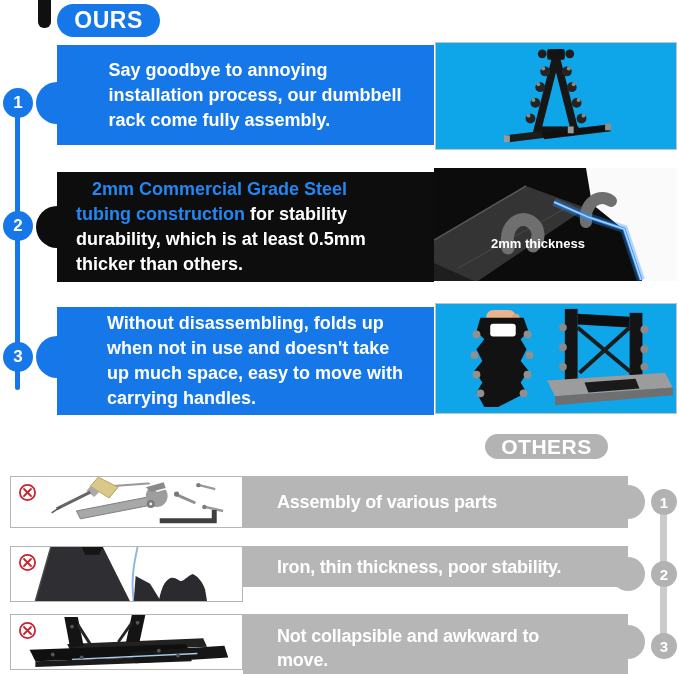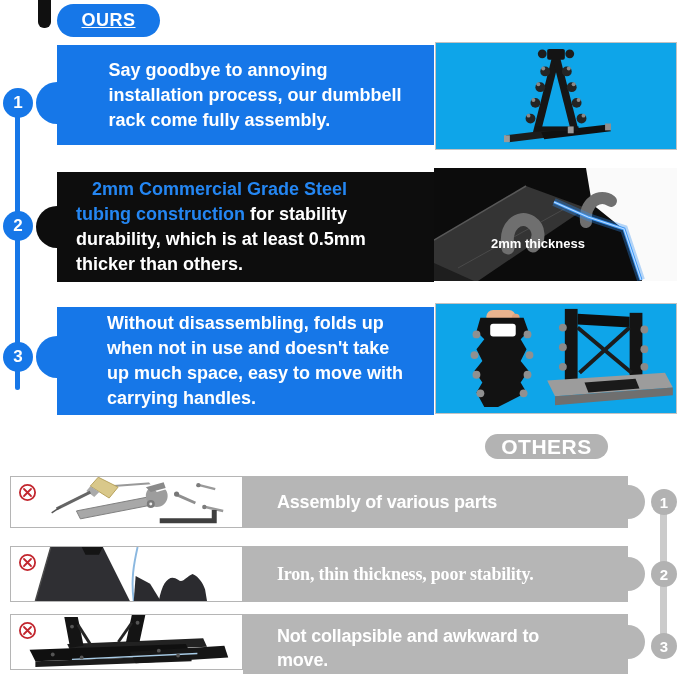--- a/index.html
+++ b/index.html
@@ -3,21 +3,21 @@
 <meta charset="utf-8">
 <style>
   html,body{margin:0;padding:0;background:#ffffff;}
   .canvas{
     position:relative;width:679px;height:674px;background:#ffffff;
     font-family:"Liberation Sans",sans-serif;overflow:hidden;
   }
   
   .pill{position:absolute;display:flex;align-items:center;justify-content:center;
     color:#fff;font-weight:700;letter-spacing:.5px;border-radius:17px;}
-  .pill.ours{left:57px;top:4px;width:103px;height:33px;background:#1677E8;font-size:18px;text-decoration:underline;}
+  .pill.ours{left:57px;top:4px;width:103px;height:33px;background:#1677E8;font-size:23px;}
   .pill.others{left:485px;top:434px;width:123px;height:25px;background:#B3B3B3;font-size:21px;}
   .top-tab{position:absolute;left:38px;top:0;width:13px;height:28px;background:#101010;
     border-radius:0 0 6px 6px;}
   
   .rail-left{position:absolute;left:15px;top:103px;width:5px;height:287px;background:#1677E8;
     border-radius:3px;z-index:1;}
   .step{position:absolute;display:flex;align-items:center;justify-content:center;border-radius:50%;
     color:#fff;font-weight:700;z-index:2;}
   .step.blue{left:3px;width:30px;height:30px;background:#1677E8;font-size:17px;}
   .step.blue.s1{top:88px;} .step.blue.s2{top:211px;} .step.blue.s3{top:342px;}
@@ -45,21 +45,21 @@
   .imgbox{position:absolute;background:#0ea5e9;box-sizing:border-box;z-index:1;}
   .imgbox.bordered{border:1px solid #C2C2C2;}
   .i1{left:435px;top:42px;width:242px;height:108px;}
   .i2{left:434px;top:168px;width:243px;height:113px;}
   .i3{left:435px;top:303px;width:242px;height:111px;}
   
   .o-img{position:absolute;left:10px;width:233px;background:#fff;border:1px solid #B5B5B5;
     box-sizing:border-box;z-index:1;}
   .o-img.o1{top:476px;height:52px;} .o-img.o2{top:546px;height:56px;} .o-img.o3{top:614px;height:56px;}
   .o-txt{position:absolute;left:243px;width:385px;background:#B6B6B6;display:flex;align-items:center;z-index:1;}
-  .o-txt.o1{top:476px;height:52px;} .o-txt.o2{top:546px;height:56px;font-family:Liberation Serif, serif;} .o-txt.o3{top:614px;height:68px;}
+  .o-txt.o1{top:476px;height:52px;} .o-txt.o2{top:546px;height:41px;} .o-txt.o3{top:614px;height:68px;}
   .o-txt p{margin:12px;padding-left:22px;color:#fff;font-weight:700;font-size:18px;line-height:24px;
     letter-spacing:-0.2px;white-space:pre-line;}
   .notch.gray.n1{top:485px;} .notch.gray.n2{top:557px;} .notch.gray.n3{top:625px;}
   .redx{position:absolute;left:7px;top:6px;width:19px;height:19px;z-index:3;}
   .illus{display:block;width:100%;height:100%;}
 </style>
 </head>
 <body>
 
 <div class="canvas">

